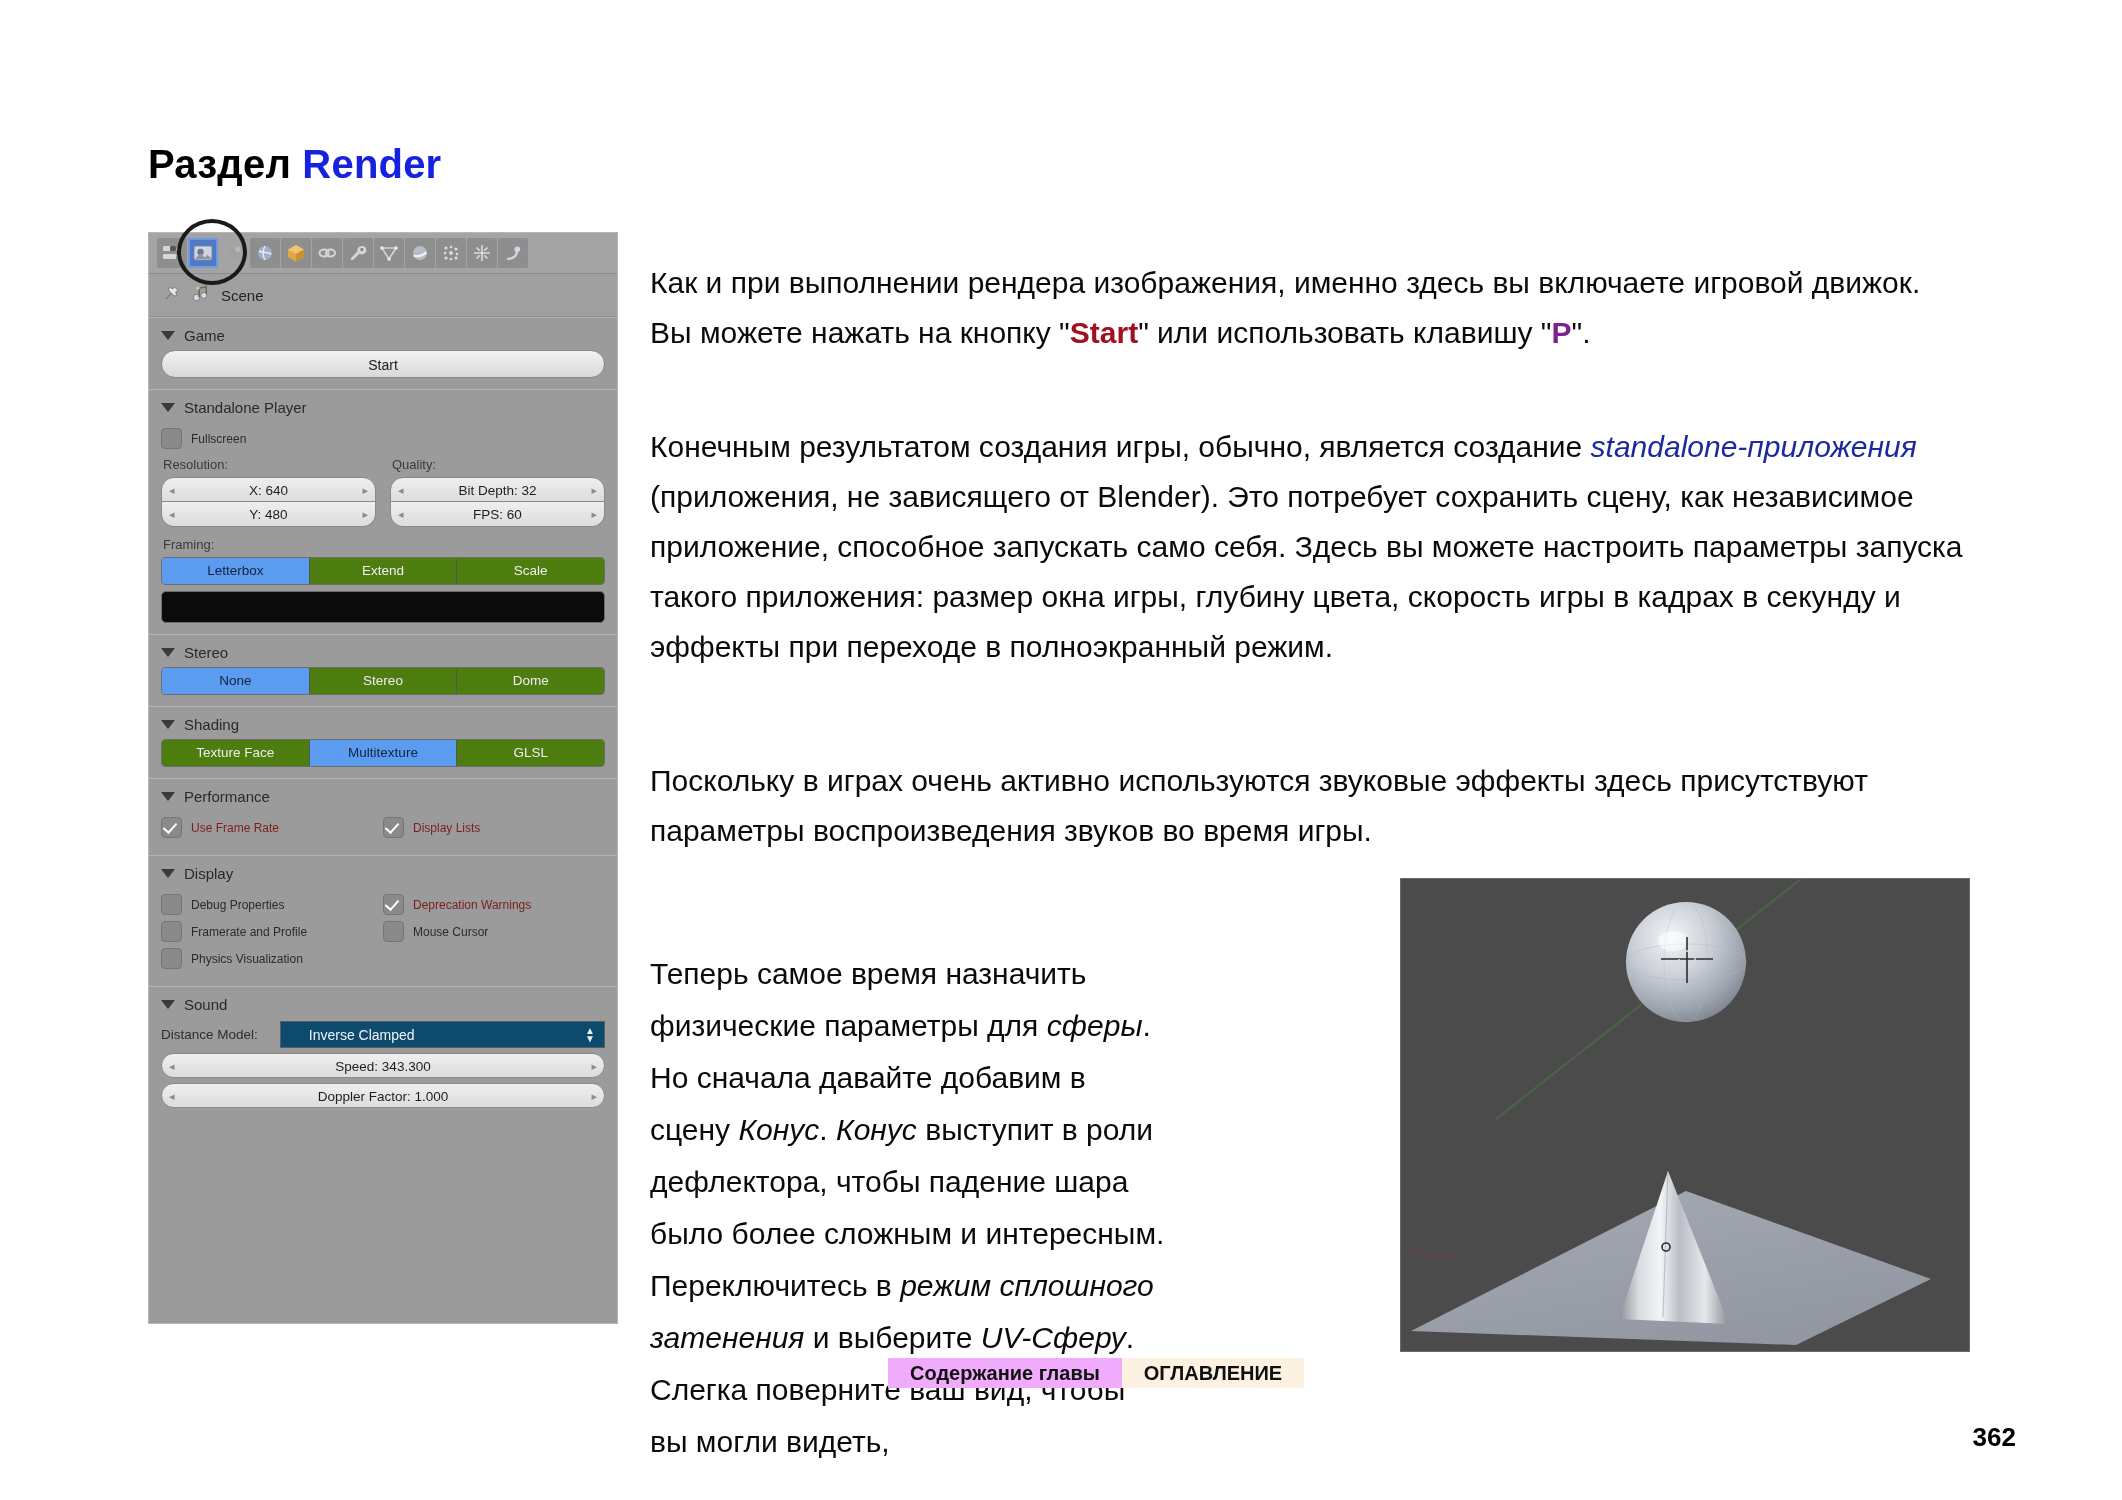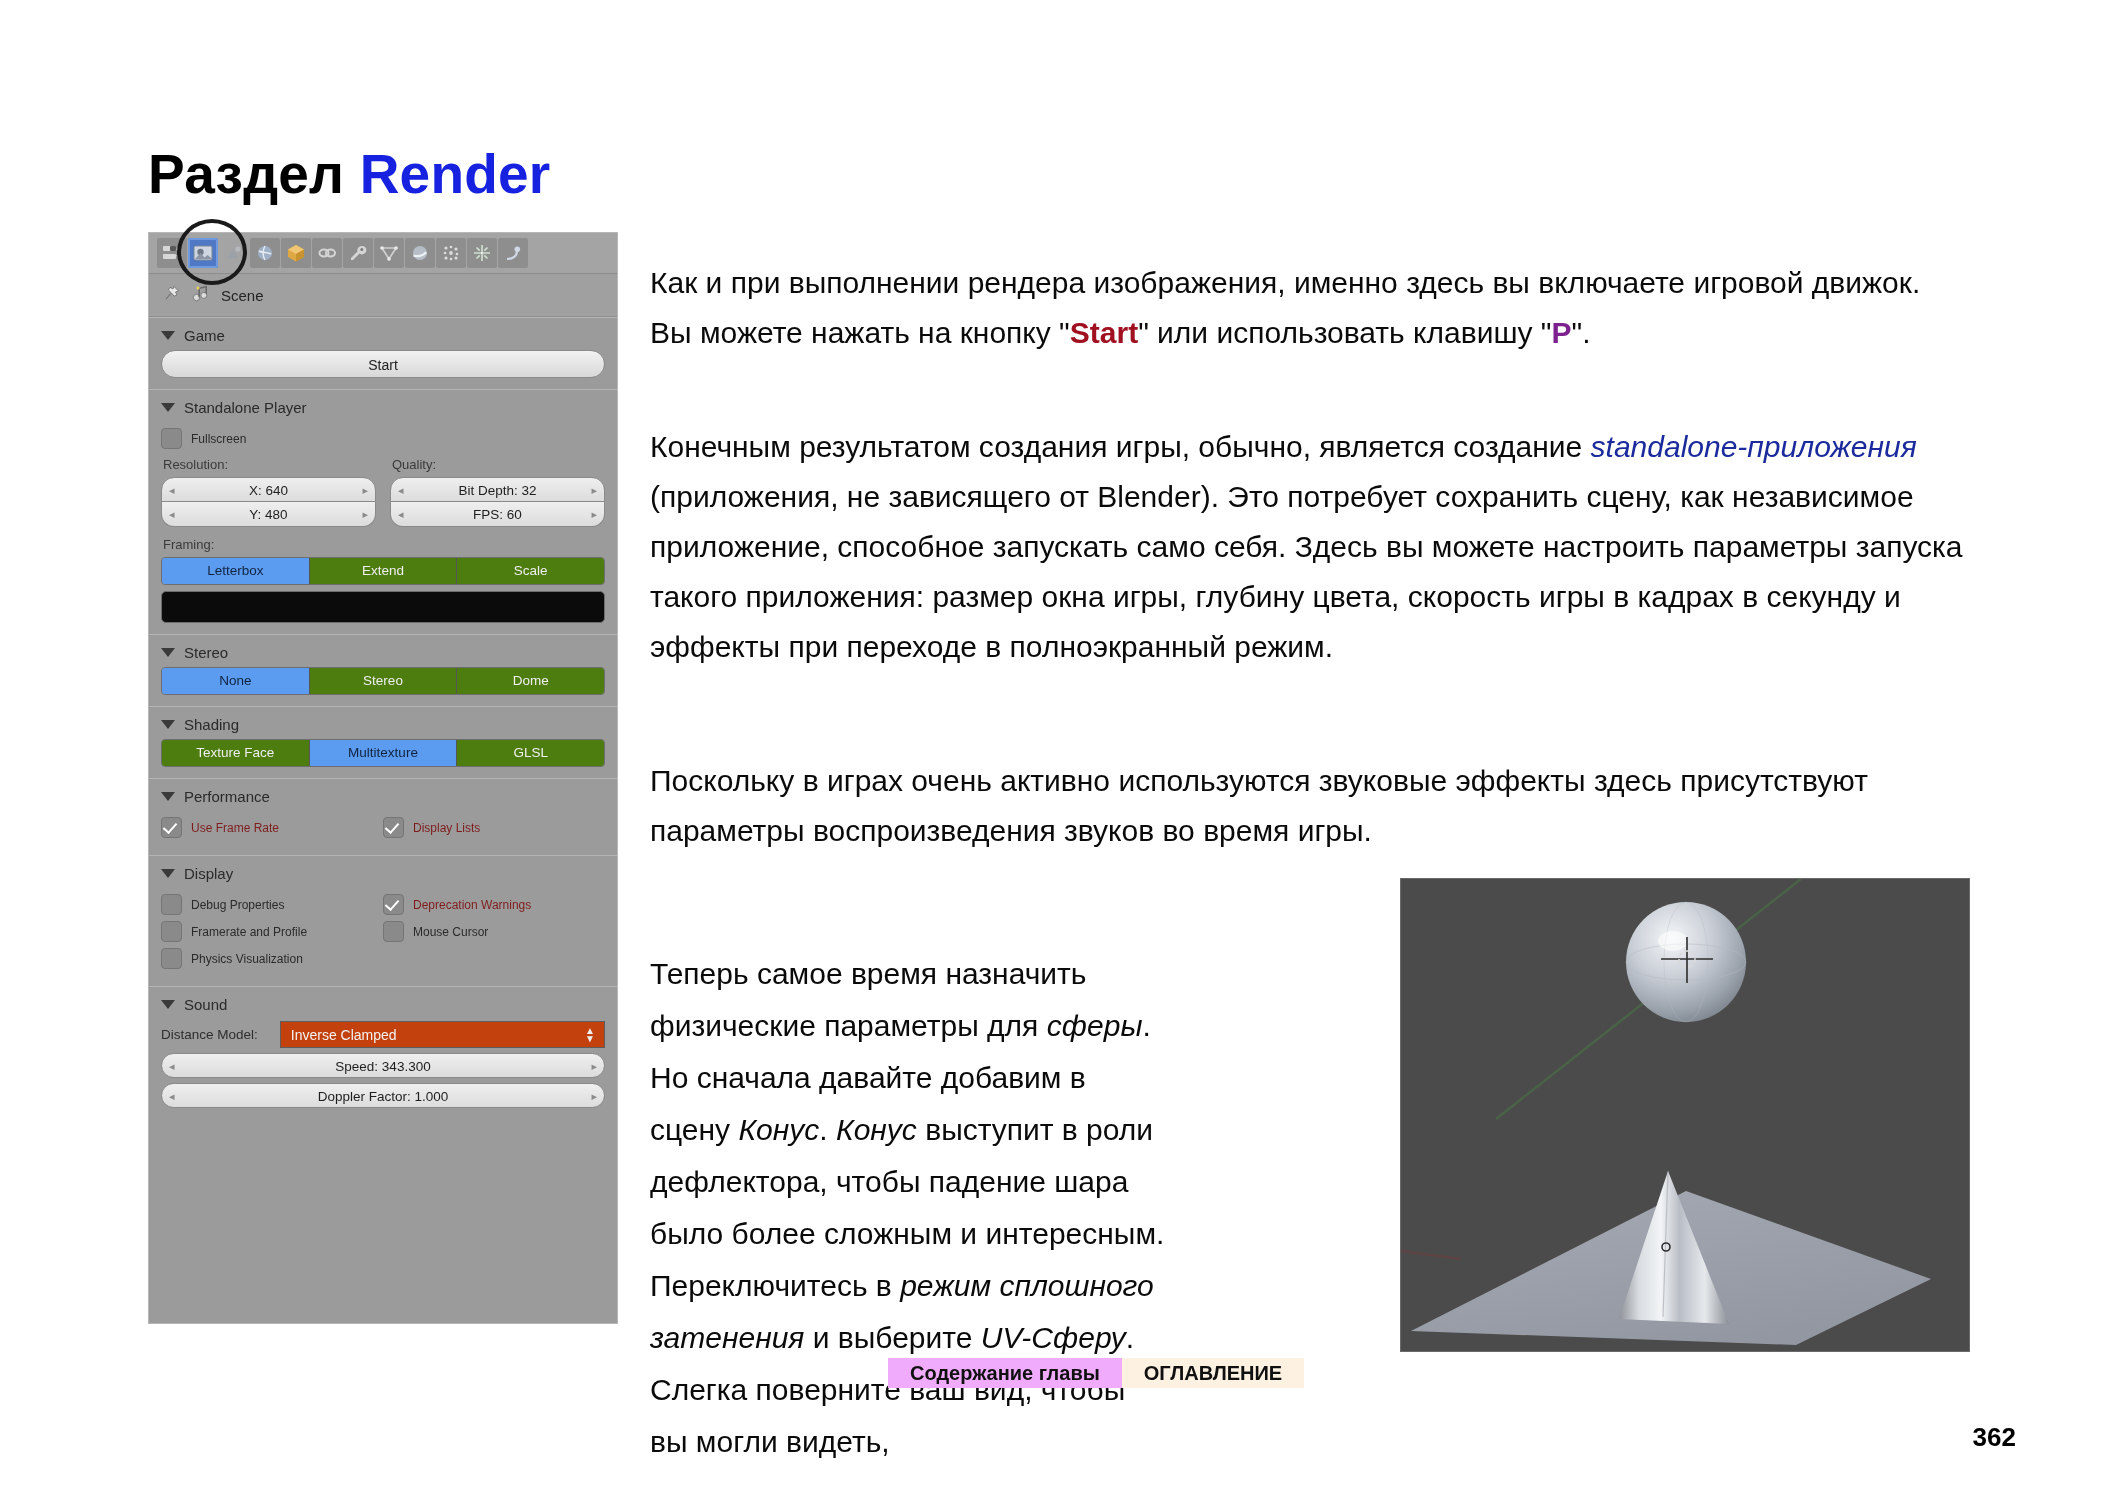--- a/index.html
+++ b/index.html
@@ -6,21 +6,21 @@
   body{
     width:2122px;height:1500px;
     background:#ffffff;
     font-family:"Liberation Sans", sans-serif;
     position:relative;
     overflow:hidden;
   }
   
   #page-title{
     position:absolute;left:148px;top:142px;
-    font-size:55px;font-weight:700;color:#000;
+    font-size:40px;font-weight:700;color:#000;
     letter-spacing:.2px;white-space:nowrap;
   }
   #page-title .accent{color:#1622e0;}
 
   
   #props-panel{
     position:absolute;left:148px;top:232px;
     width:470px;height:1092px;
     background:#9b9b9b;
     border:1px solid #b7b7b7;
@@ -119,22 +119,22 @@
 
   .swatch{
     height:30px;background:#0b0b0b;border-radius:5px;
     border:1px solid #6d6d6d;margin-top:6px;
   }
 
   .drop-row{display:flex;align-items:center;gap:22px;margin-top:2px;}
   .drop-lbl{font-size:13.5px;color:#2e2e2e;white-space:nowrap;}
   .dropdown{
     flex:1;height:27px;line-height:27px;
-    background:#c2410c;border:1px solid #5d5d5d;border-radius:0;
-    color:#f3f3f3;font-size:14px;padding-left:10px;
+    background:#0c4a6e;border:1px solid #5d5d5d;border-radius:0;
+    color:#f3f3f3;font-size:14px;padding-left:28px;
     position:relative;box-sizing:border-box;
   }
   .dropdown .updown{
     position:absolute;right:9px;top:50%;transform:translateY(-50%);
     font-size:10px;line-height:8px;color:#efefef;text-align:center;
   }
 
   
   .para{
     position:absolute;left:650px;

